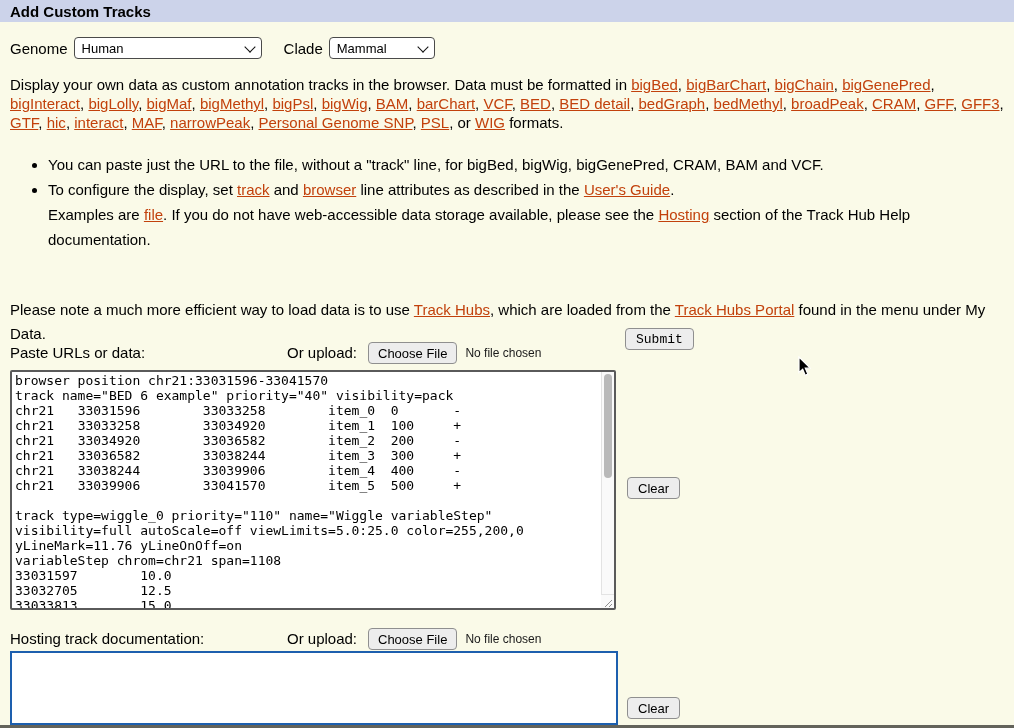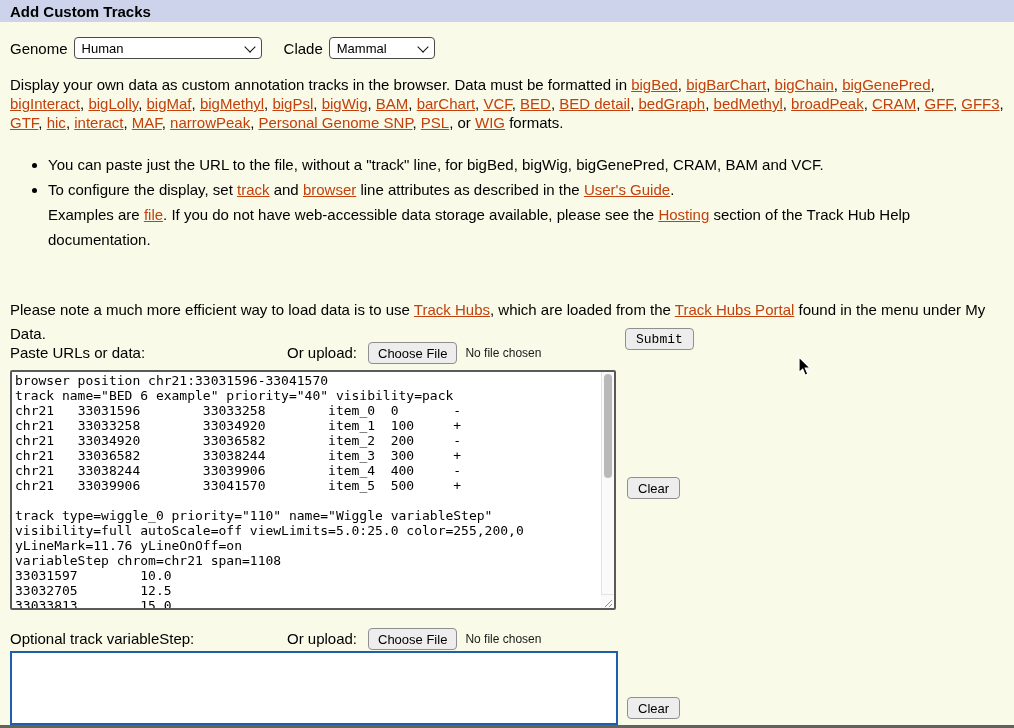--- a/index.html
+++ b/index.html
@@ -107,21 +107,21 @@
       <div class="sthumb"></div>
     </div>
     <div class="grip">
       <svg width="13" height="13">
           <path d="M11 4 L4 11 M11 8 L8 11" stroke="#8f8f8f" stroke-width="1" fill="none"></path>
         </svg>
     </div>
   </div>
   <button class="btn" style="left:627px;top:477px;">Clear</button>
 
-  <span class="abs" style="left:10px;top:630px;">Optional track variableStep:</span>
+  <span class="abs" style="left:10px;top:630px;">Hosting track documentation:</span>
   <span class="abs" style="left:287px;top:630px;">Or upload:</span>
   <div class="filerow" style="left:368px;top:628px;">
     <button class="cfbtn">Choose File</button>
     <span class="nofile">No file chosen</span>
   </div>
 
   <div class="docarea">
     <pre class="doc-pre"></pre>
   </div>
   <button class="btn" style="left:627px;top:697px;">Clear</button>

